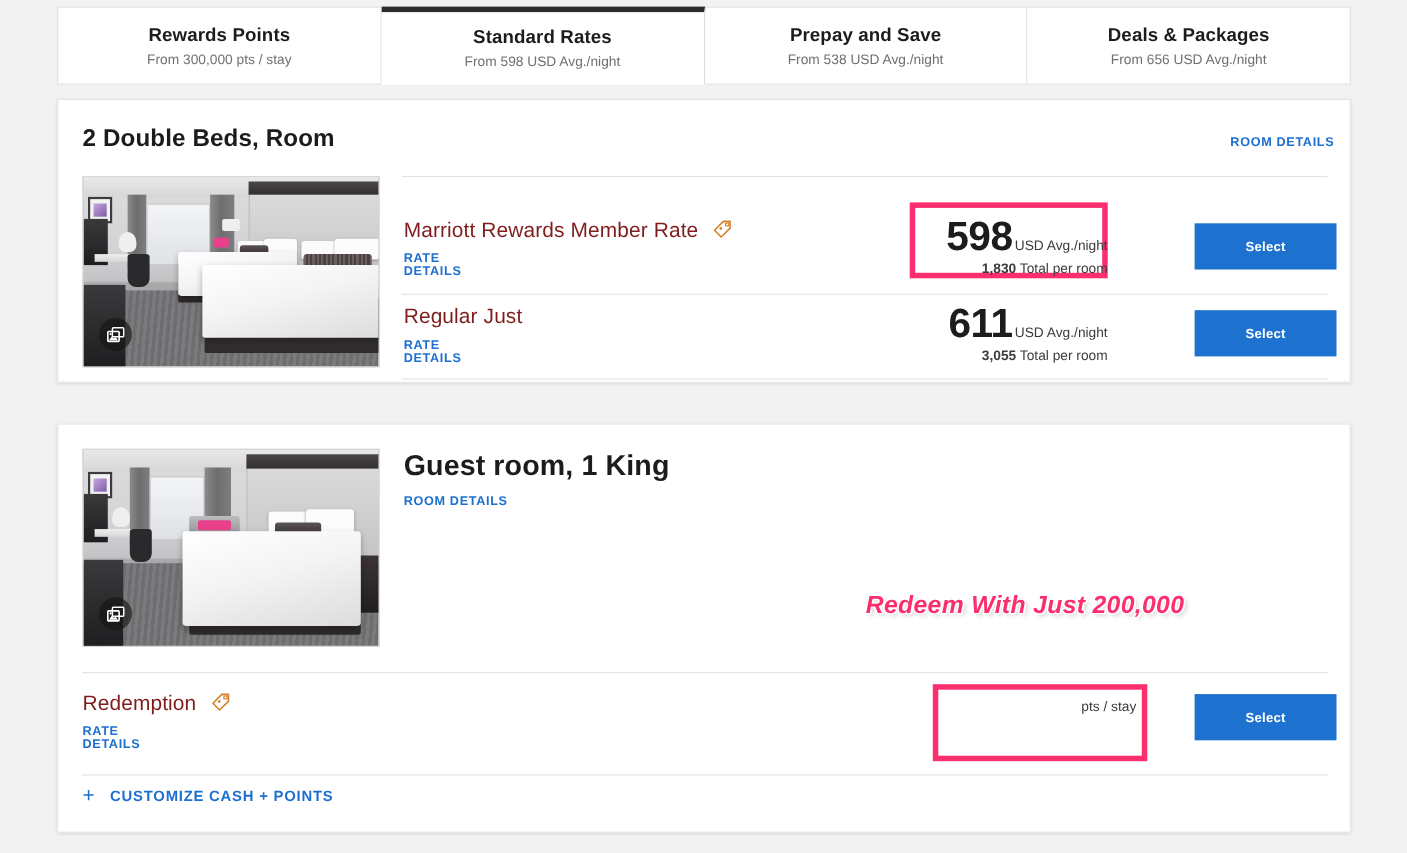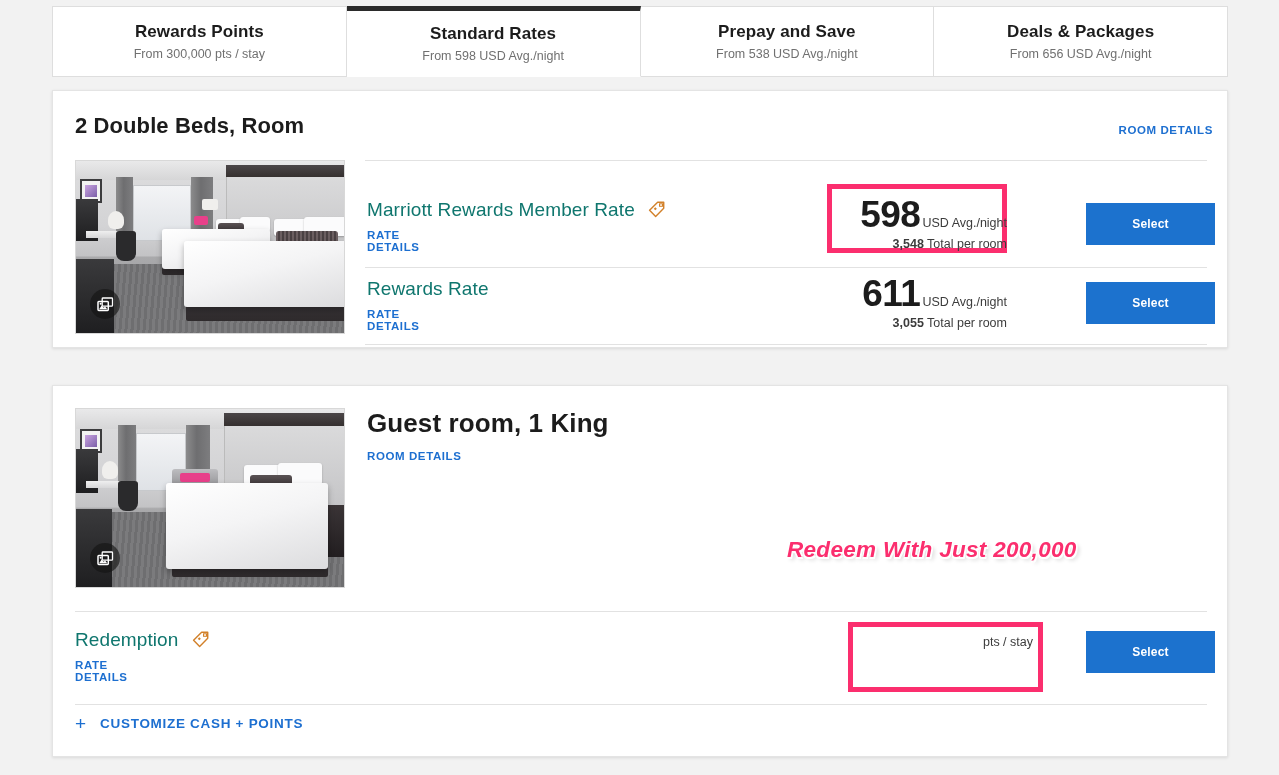--- a/index.html
+++ b/index.html
@@ -136,21 +136,21 @@
     display: flex; align-items: center; justify-content: center;
     cursor: pointer;
   }
 
   
   .rate-row { position: absolute; }
   .divider { position: absolute; height: 1px; background: #e2e2e2; }
 
   .rate-name {
     position: absolute;
-    font-size: 19px; color: #0f766e; letter-spacing: .1px; white-space: nowrap;
+    font-size: 19px; color: #7f1d1d; letter-spacing: .1px; white-space: nowrap;
   }
   .rate-details-link {
     position: absolute;
     font-size: 11.5px; font-weight: bold; color: #1d6fd0;
     letter-spacing: .6px; cursor: pointer;
   }
   .tag-icon { display: inline-block; vertical-align: -3px; margin-left: 7px; }
 
   
   .price-block { position: absolute; text-align: right; }
@@ -296,33 +296,33 @@
       </div>
       <div class="rate-details-link" style="left:314px; top:138px;">RATE DETAILS</div>
 
       <div class="pink-box" style="left:774px; top:93px; width:180px; height:69px;"></div>
 
       <div class="price-block" style="left:744px; top:103px; width:210px;">
         <div class="price-line1">
           <span class="price-amt">598</span><span class="price-unit">USD Avg./night</span>
         </div>
         <div class="price-line2">
-          <b>3,548</b>
+          <b>1,830</b>
           <span>Total per room</span>
         </div>
       </div>
 
       <div class="select-btn" style="left:1033px; top:112px; width:129px; height:42px;">Select</div>
     </div>
 
     <div class="divider" style="left:312px; top:176px; width:842px;"></div>
 
     <div class="rate-row" style="left:0;top:0;">
       <div class="rate-name" style="left:314px; top:187px;">
-        <span>Rewards Rate</span>
+        <span>Regular Just</span>
       </div>
       <div class="rate-details-link" style="left:314px; top:217px;">RATE DETAILS</div>
 
       <div class="price-block" style="left:744px; top:182px; width:210px;">
         <div class="price-line1">
           <span class="price-amt">611</span><span class="price-unit">USD Avg./night</span>
         </div>
         <div class="price-line2">
           <b>3,055</b>
           <span>Total per room</span>

